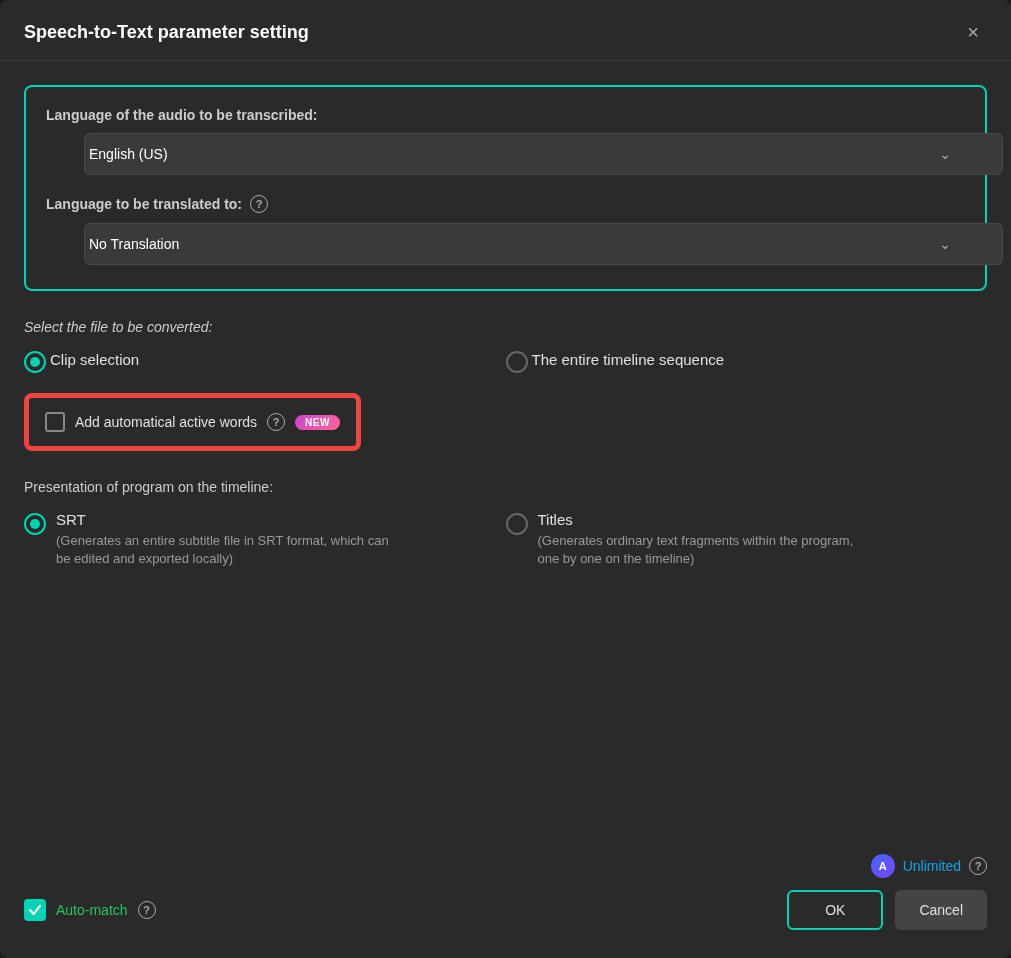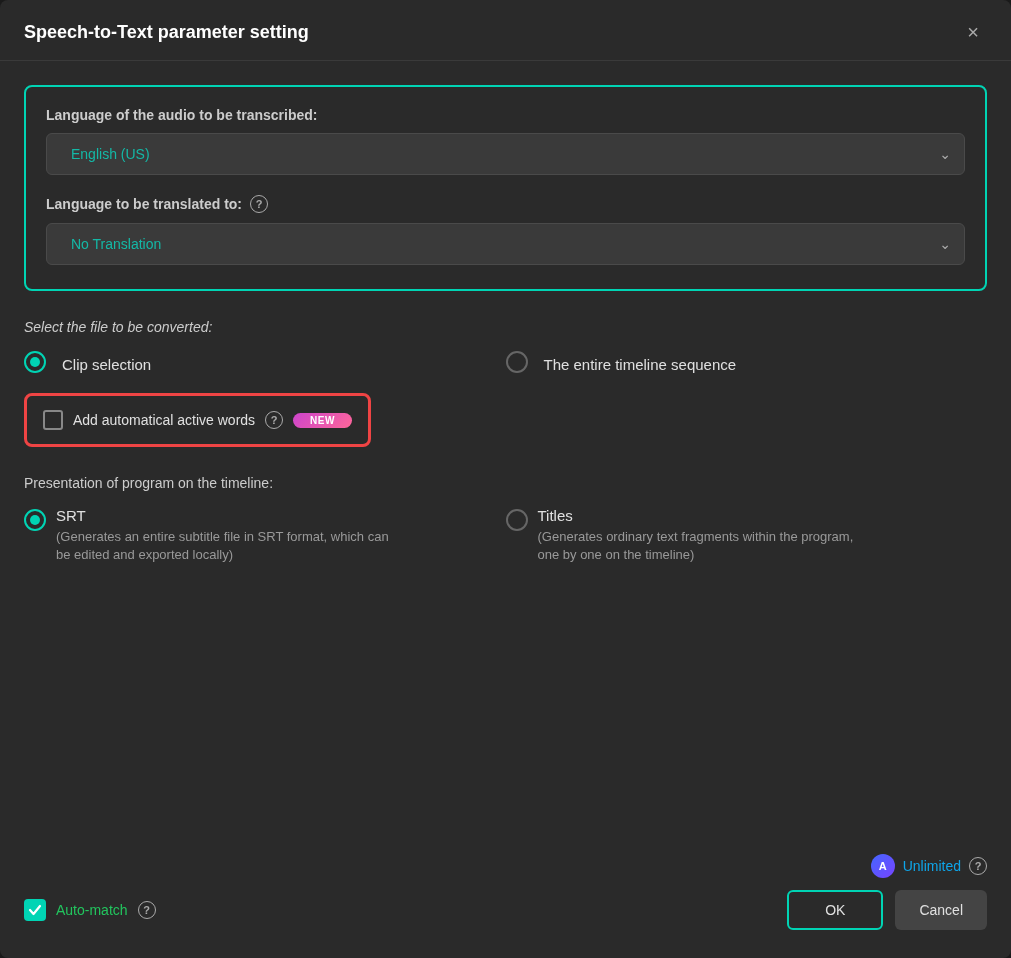--- a/index.html
+++ b/index.html
@@ -80,26 +80,27 @@
 
     .select-wrapper:last-child {
       margin-bottom: 0;
     }
 
     .custom-select {
       width: 100%;
       background: #3a3a3a;
       border: 1px solid #4a4a4a;
       border-radius: 6px;
-      padding: 12px 24px;
-      color: #14b8a6;
+      padding: 12px 4px;
+      color: #ffffff;
       font-size: 14px;
       appearance: none;
       cursor: pointer;
       outline: none;
+      margin-left: 38px;
     }
 
     .select-arrow {
       position: absolute;
       right: 14px;
       top: 50%;
       transform: translateY(-50%);
       color: #aaaaaa;
       pointer-events: none;
       font-size: 14px;
@@ -139,22 +140,22 @@
     }
 
     .radio-options-row {
       display: flex;
       align-items: center;
       gap: 0;
     }
 
     .radio-option {
       display: flex;
-      align-items: flex-end;
-      gap: 16px;
+      align-items: flex-start;
+      gap: 4px;
       cursor: pointer;
       flex: 1;
     }
 
     .radio-circle {
       width: 22px;
       height: 22px;
       border-radius: 50%;
       border: 2px solid #00d4b4;
       background: transparent;
@@ -180,21 +181,21 @@
       border-color: #666666;
     }
 
     .radio-label {
       font-size: 15px;
       color: #e0e0e0;
     }
 
     
     .active-words-section {
-      border: 3px solid #ef4444;
+      border: 5px solid #ef4444;
       border-radius: 8px;
       padding: 14px 16px;
       display: inline-flex;
       align-items: center;
       gap: 10px;
       margin-bottom: 28px;
       width: fit-content;
     }
 
     .checkbox-box {
@@ -213,21 +214,21 @@
     .active-words-label {
       font-size: 14px;
       color: #e0e0e0;
     }
 
     .new-badge {
       background: linear-gradient(135deg, #cc44cc, #ff6699);
       color: #ffffff;
       font-size: 10px;
       font-weight: 700;
-      padding: 2px 17px;
+      padding: 2px 10px;
       border-radius: 10px;
       letter-spacing: 0.5px;
     }
 
     
     .presentation-section {
       margin-bottom: 28px;
     }
 
     .presentation-label {

